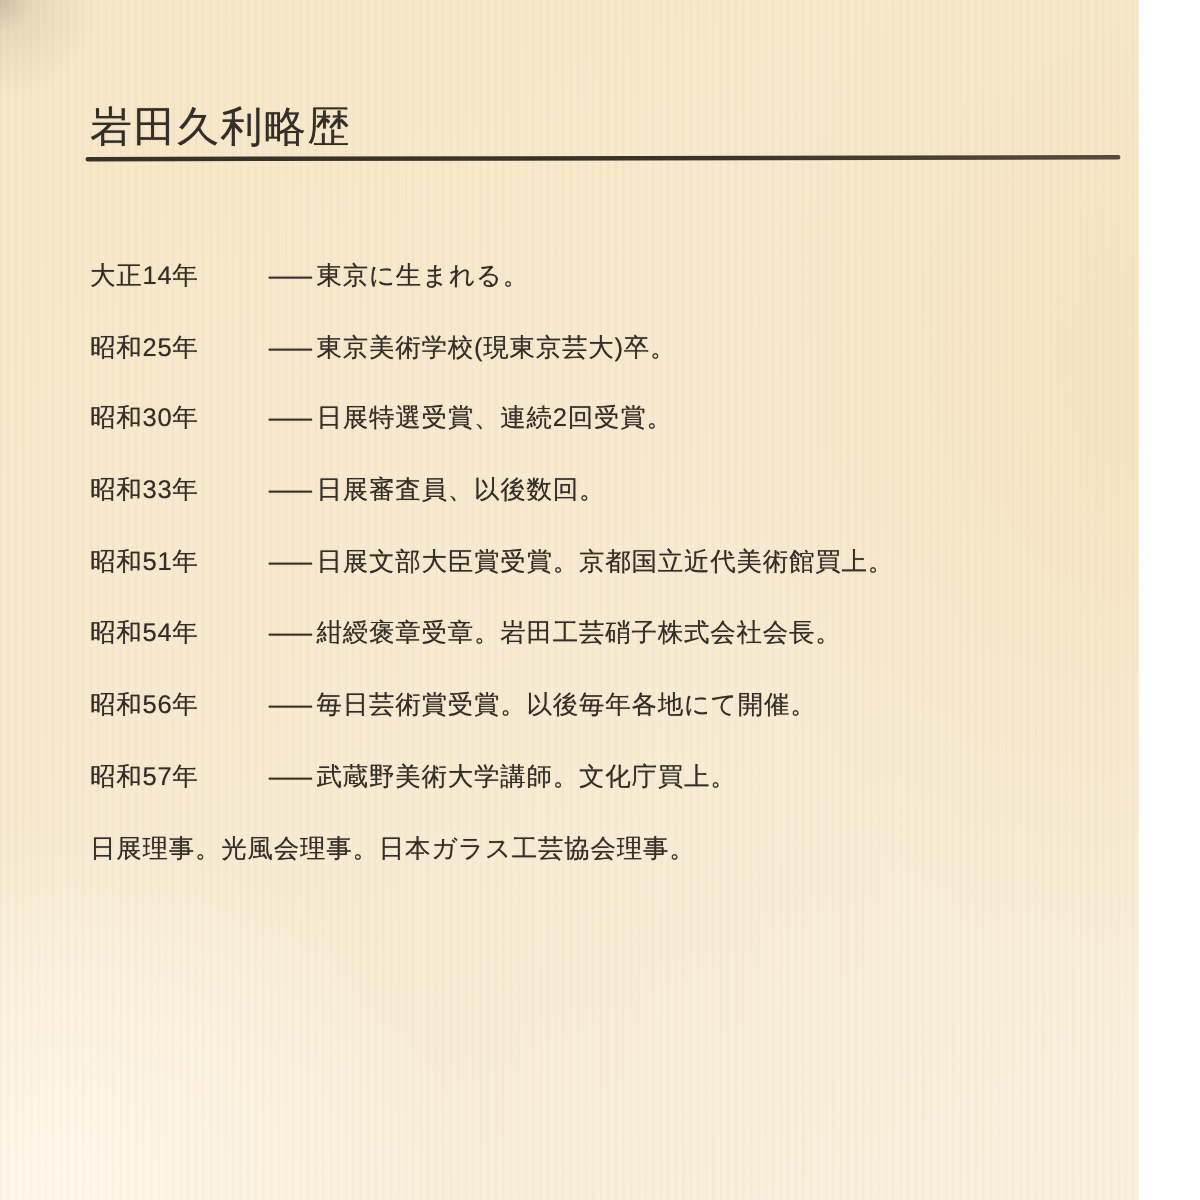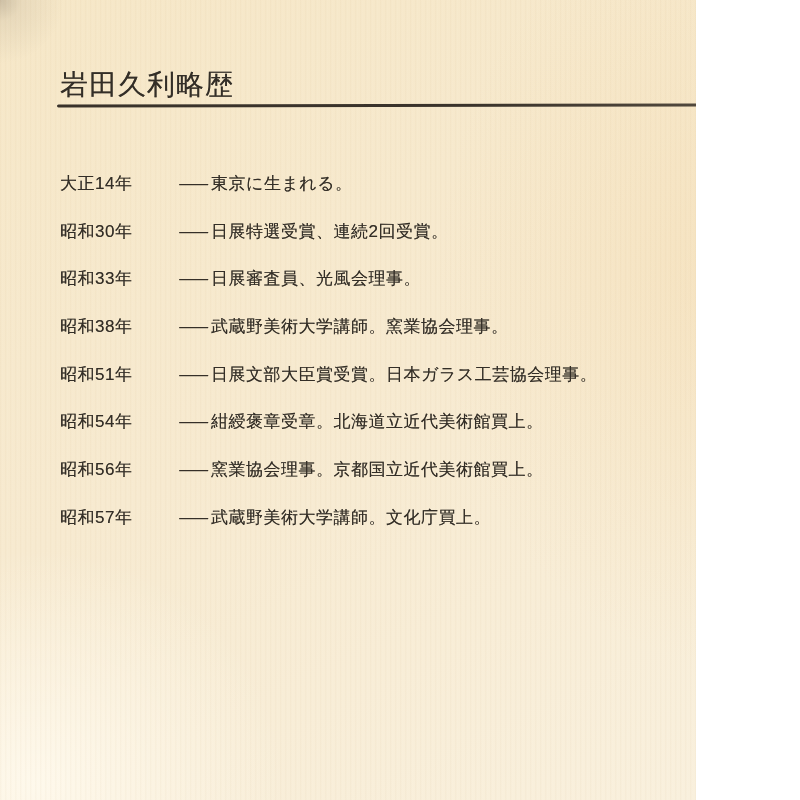--- a/index.html
+++ b/index.html
@@ -2,21 +2,21 @@
 <html><head>
 <meta charset="utf-8">
 <style>
   html, body { margin: 0; padding: 0; }
   body {
     width: 800px; height: 800px;
     font-family: "Liberation Sans", "DejaVu Sans", sans-serif;
   }
   .page {
     position: relative;
-    width: 696px; height: 800px;
+    width: 759px; height: 800px;
     overflow: hidden;
     background-color: #f7ead0;
     background-image:
       repeating-linear-gradient(90deg,
         rgba(197,162,110,0.05) 0px, rgba(197,162,110,0.05) 1px,
         rgba(255,253,247,0.07) 2px, rgba(255,253,247,0.00) 3px,
         rgba(197,162,110,0.00) 5px),
       radial-gradient(circle at 0% 0%, rgba(105,95,82,0.30) 0%, rgba(105,95,82,0.10) 2%, rgba(105,95,82,0) 6%),
       radial-gradient(ellipse 55% 45% at 5% 98%, rgba(255,250,238,0.90) 0%, rgba(255,250,238,0) 65%),
       radial-gradient(ellipse 70% 80% at 105% 35%, rgba(242,210,155,0.32) 0%, rgba(242,210,155,0) 60%),
@@ -73,36 +73,39 @@
 
   <div class="title">岩田久利略歴</div>
   <div class="rule"></div>
 
   <div class="chronology">
 
     <div class="row">
       <span class="year">大正14年</span><span class="dash">—</span><span class="text">東京に生まれる。</span>
     </div>
     <div class="row">
+      <span class="year">昭和25年</span><span class="dash">—</span><span class="text">東京美術学校(現東京芸大)卒。</span>
+    </div>
+    <div class="row">
       <span class="year">昭和30年</span><span class="dash">—</span><span class="text">日展特選受賞、連続2回受賞。</span>
     </div>
     <div class="row">
-      <span class="year">昭和33年</span><span class="dash">—</span><span class="text">日展審査員、光風会理事。</span>
+      <span class="year">昭和33年</span><span class="dash">—</span><span class="text">日展審査員、以後数回。</span>
     </div>
     <div class="row">
-      <span class="year">昭和38年</span><span class="dash">—</span><span class="text">武蔵野美術大学講師。窯業協会理事。</span>
+      <span class="year">昭和51年</span><span class="dash">—</span><span class="text">日展文部大臣賞受賞。京都国立近代美術館買上。</span>
     </div>
     <div class="row">
-      <span class="year">昭和51年</span><span class="dash">—</span><span class="text">日展文部大臣賞受賞。日本ガラス工芸協会理事。</span>
+      <span class="year">昭和54年</span><span class="dash">—</span><span class="text">紺綬褒章受章。岩田工芸硝子株式会社会長。</span>
     </div>
     <div class="row">
-      <span class="year">昭和54年</span><span class="dash">—</span><span class="text">紺綬褒章受章。北海道立近代美術館買上。</span>
-    </div>
-    <div class="row">
-      <span class="year">昭和56年</span><span class="dash">—</span><span class="text">窯業協会理事。京都国立近代美術館買上。</span>
+      <span class="year">昭和56年</span><span class="dash">—</span><span class="text">毎日芸術賞受賞。以後毎年各地にて開催。</span>
     </div>
     <div class="row">
       <span class="year">昭和57年</span><span class="dash">—</span><span class="text">武蔵野美術大学講師。文化庁買上。</span>
     </div>
 
+    <div class="row">
+      <span class="text">日展理事。光風会理事。日本ガラス工芸協会理事。</span>
+    </div>
 
   </div>
 </div>
 
 </body></html>

